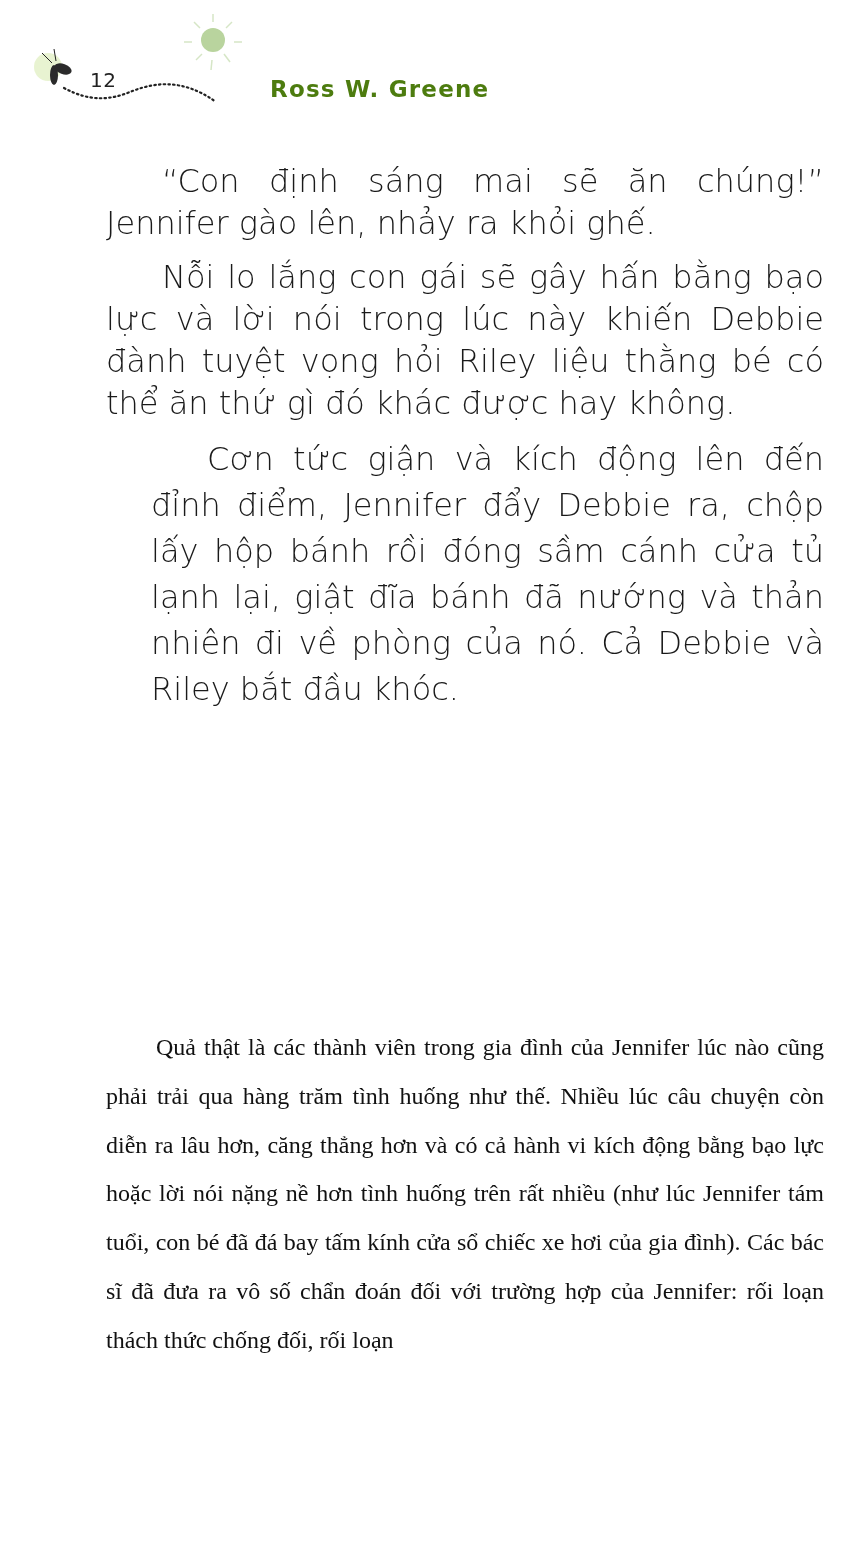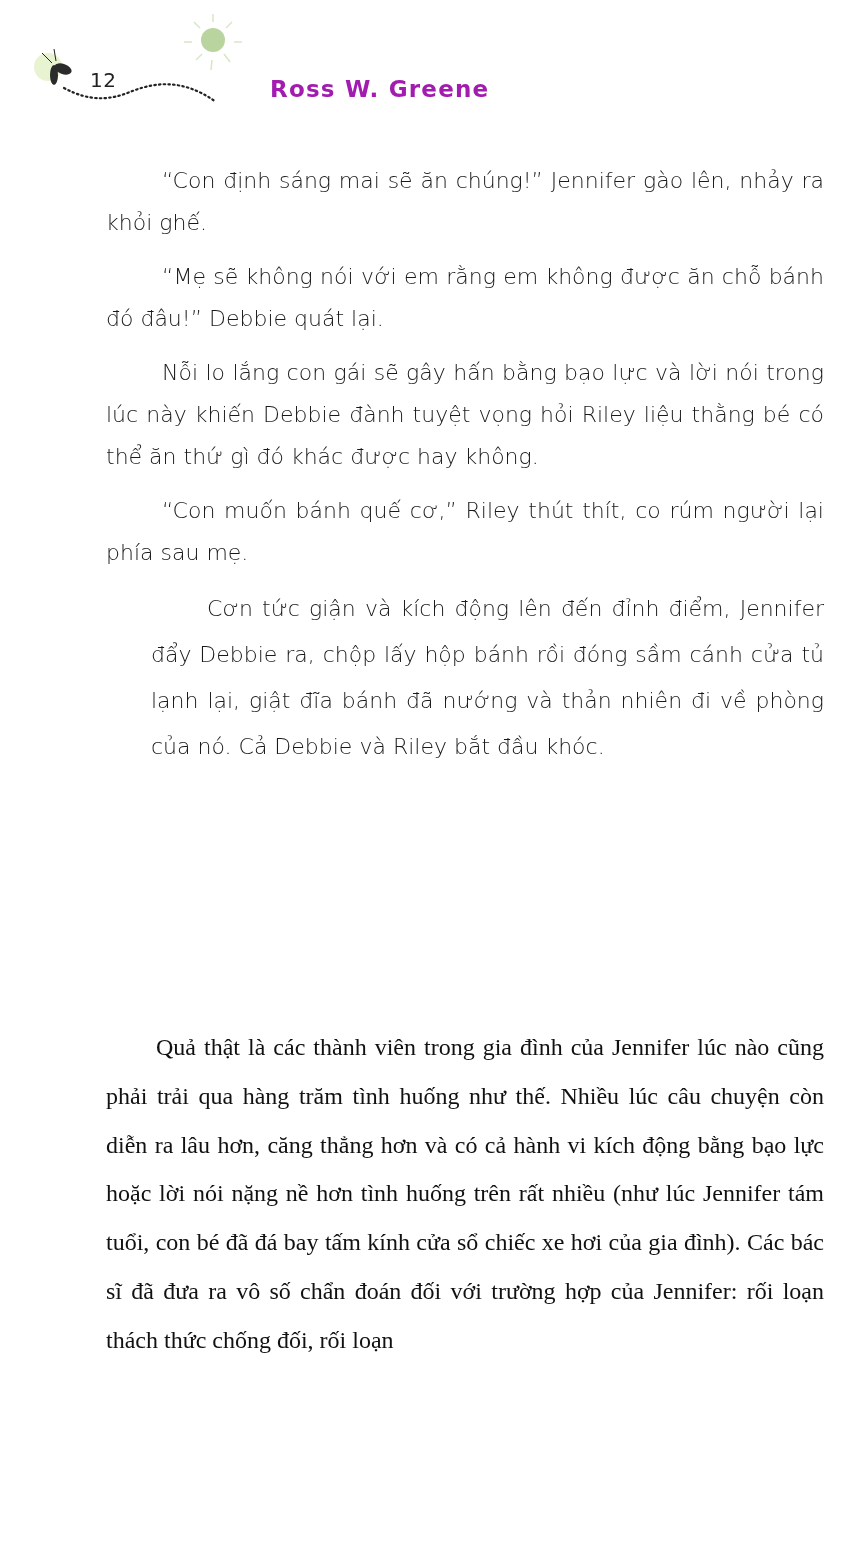--- a/index.html
+++ b/index.html
@@ -46,29 +46,29 @@
       letter-spacing: 0.5px;
     }
     .author {
       position: absolute;
       left: 270px;
       top: 76px;
       font-family: "DejaVu Sans", sans-serif;
       font-weight: bold;
       font-size: 23px;
       letter-spacing: 1.2px;
-      color: #a21caf;
+      color: #4d7c0f;
     }
     .story {
       position: absolute;
       left: 106px;
       top: 160px;
       width: 718px;
       font-family: "DejaVu Sans", sans-serif;
-      font-size: 22px;
+      font-size: 32px;
       line-height: 42px;
       color: #1a1a1a;
       text-align: justify;
       font-weight: 300;
     }
     .story p {
       margin: 0 0 12px 0;
       text-indent: 56px;
     }
     .story p.last {
@@ -117,21 +117,19 @@
   </svg>
   <svg class="trail" viewBox="0 0 160 40">
     <path d="M4 18 C 30 32, 50 30, 70 22 S 120 6, 156 32" fill="none" stroke="#222" stroke-width="2.2" stroke-dasharray="1.5 3.2" stroke-linecap="round"></path>
   </svg>
   <span class="page-number">12</span>
   <span class="author">Ross W. Greene</span>
 </div>
 
 <div class="story">
   <p>“Con định sáng mai sẽ ăn chúng!” Jennifer gào lên, nhảy ra khỏi ghế.</p>
-  <p>“Mẹ sẽ không nói với em rằng em không được ăn chỗ bánh đó đâu!” Debbie quát lại.</p>
   <p>Nỗi lo lắng con gái sẽ gây hấn bằng bạo lực và lời nói trong lúc này khiến Debbie đành tuyệt vọng hỏi Riley liệu thằng bé có thể ăn thứ gì đó khác được hay không.</p>
-  <p>“Con muốn bánh quế cơ,” Riley thút thít, co rúm người lại phía sau mẹ.</p>
   <p class="last">Cơn tức giận và kích động lên đến đỉnh điểm, Jennifer đẩy Debbie ra, chộp lấy hộp bánh rồi đóng sầm cánh cửa tủ lạnh lại, giật đĩa bánh đã nướng và thản nhiên đi về phòng của nó. Cả Debbie và Riley bắt đầu khóc.</p>
 </div>
 
 <div class="body-text">
   <p>Quả thật là các thành viên trong gia đình của Jennifer lúc nào cũng phải trải qua hàng trăm tình huống như thế. Nhiều lúc câu chuyện còn diễn ra lâu hơn, căng thẳng hơn và có cả hành vi kích động bằng bạo lực hoặc lời nói nặng nề hơn tình huống trên rất nhiều (như lúc Jennifer tám tuổi, con bé đã đá bay tấm kính cửa sổ chiếc xe hơi của gia đình). Các bác sĩ đã đưa ra vô số chẩn đoán đối với trường hợp của Jennifer: rối loạn thách thức chống đối, rối loạn</p>
 </div>
 
 </body></html>

